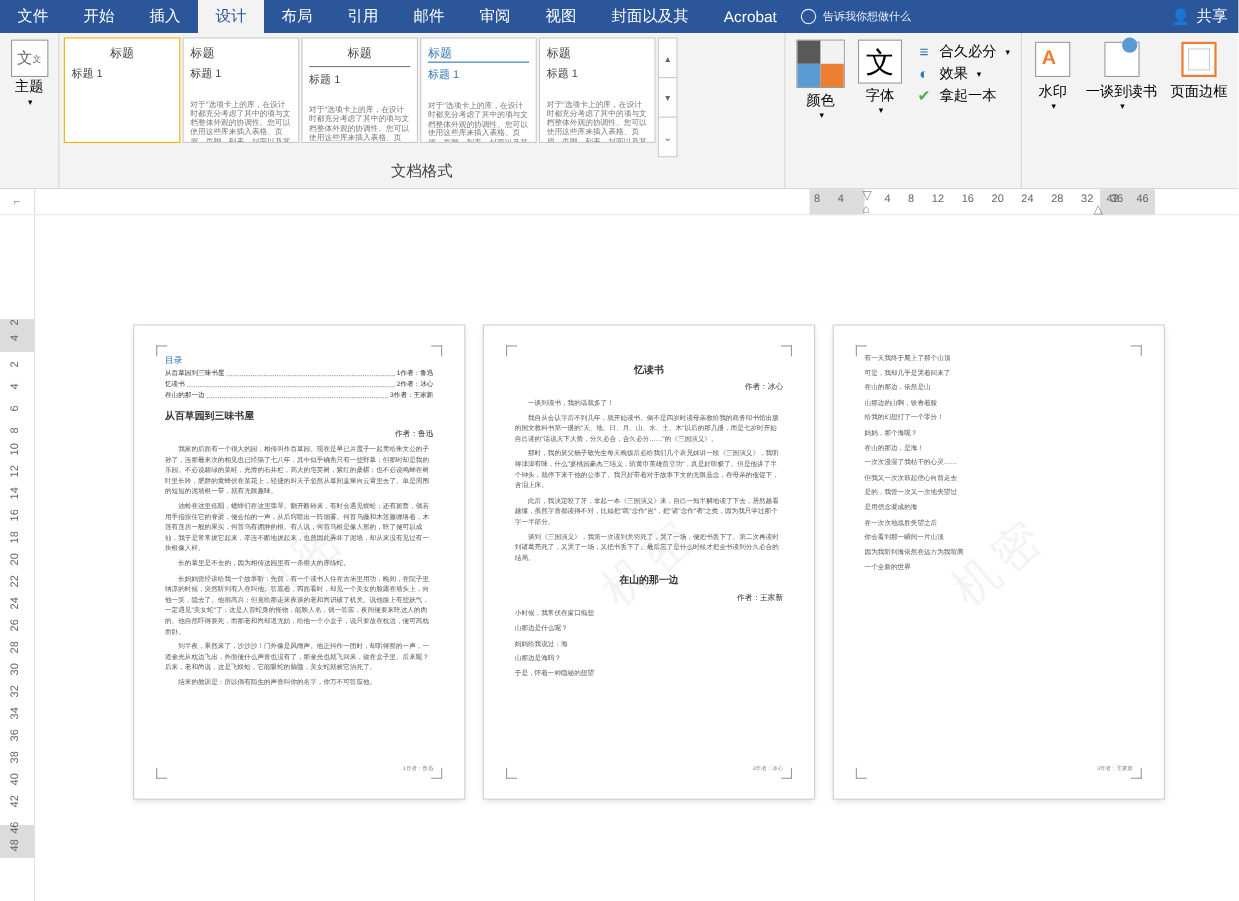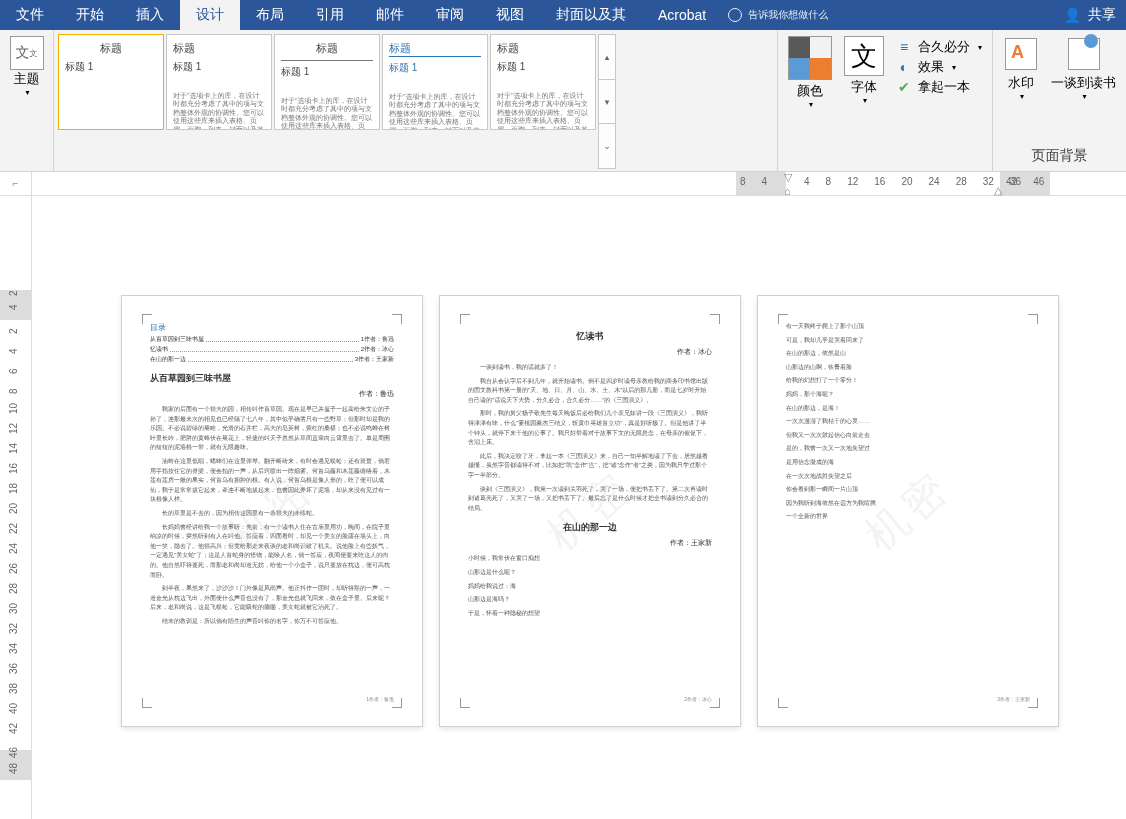--- a/index.html
+++ b/index.html
@@ -130,20 +130,21 @@
         <div class="gt-title" style="text-align:left">标题</div>
         <div class="gt-sub">标题 1</div>
         <div class="gt-body">对于"选项卡上的库，在设计时都充分考虑了其中的项与文档整体外观的协调性。您可以使用这些库来插入表格、页眉、页脚、列表、封面以及其</div>
       </div>
       <div class="gctrl">
         <div>▴</div>
         <div>▾</div>
         <div>⌄</div>
       </div>
     </div>
+    <div class="glabel">文档格式</div>
   </div>
 
   <div class="group">
     <div style="display:flex">
       <div class="bigbtn">
         <div class="swatch">
             <div></div>
             <div></div>
             <div></div>
             <div></div>
@@ -185,22 +186,27 @@
         <span>水印</span>
         <span class="caret">▾</span>
       </div>
       <div class="bigbtn">
         <div class="ico">
             <div class="pc-ico"></div>
           </div>
         <span>一谈到读书</span>
         <span class="caret">▾</span>
       </div>
-    </div>
-    <div class="glabel">页面背景</div>
+      <div class="bigbtn">
+        <div class="ico">
+            <div class="pb-ico"></div>
+          </div>
+        <span>页面边框</span>
+      </div>
+    </div>
   </div>
 </div>
 
 <div class="rulerbar">
   <div class="rcorner">⌐</div>
   <div class="hruler">
     <div class="shade" style="left:704px;width:50px"></div>
     <div class="shade" style="left:968px;width:50px"></div>
     <div class="nums" style="left:708px">
       <span>8</span>

